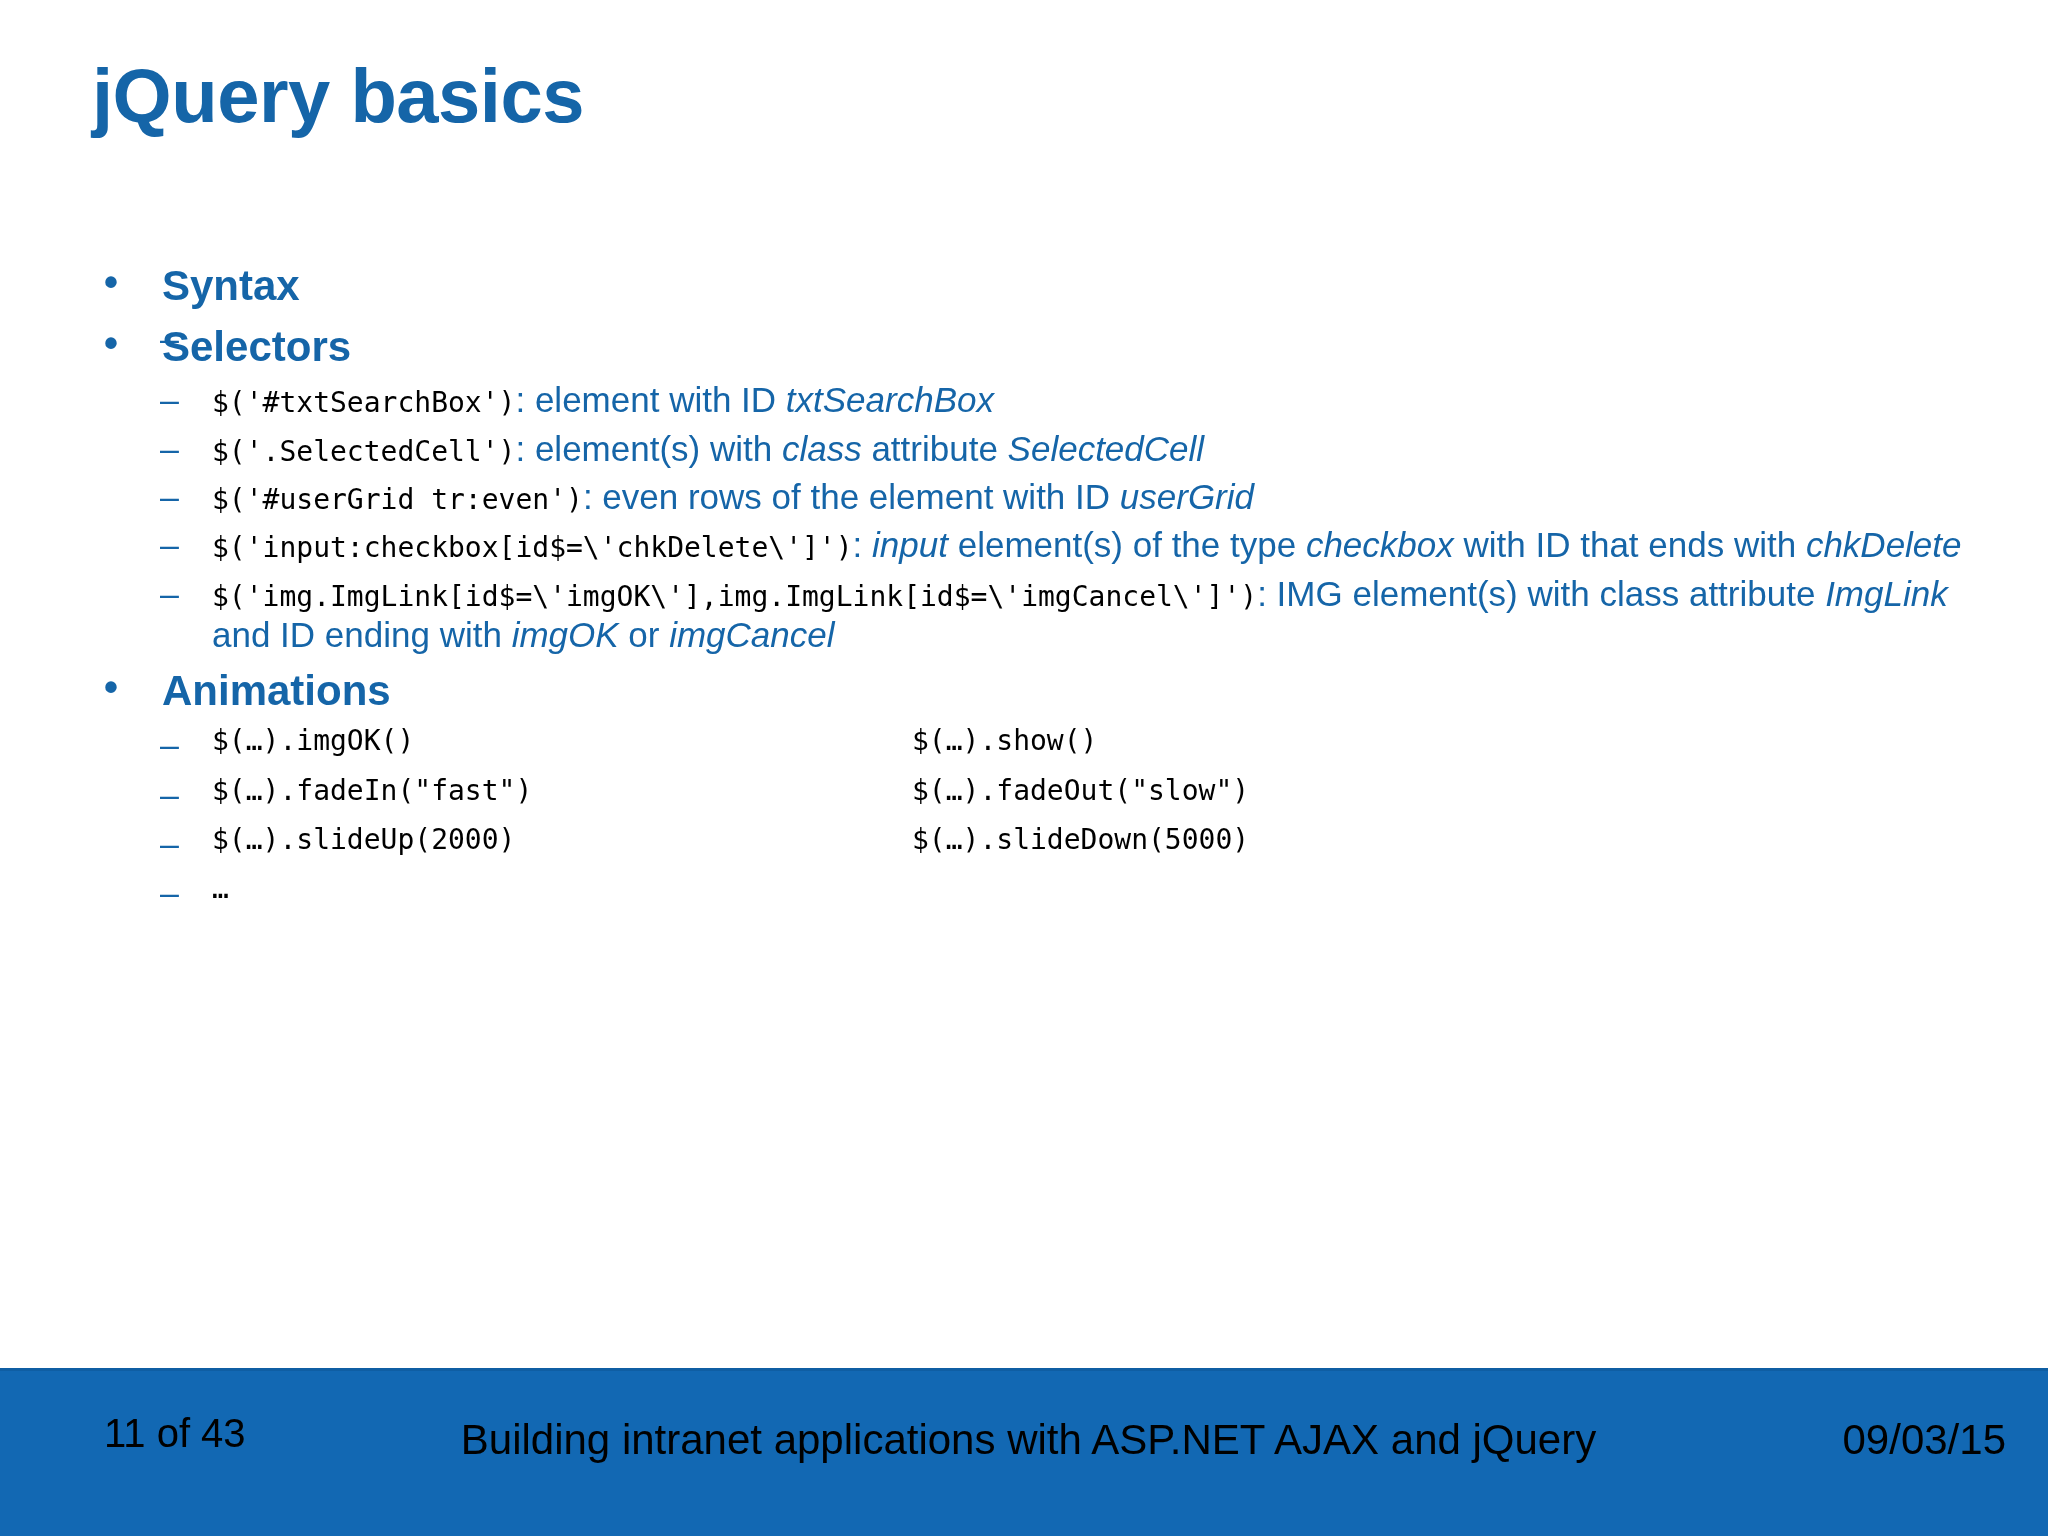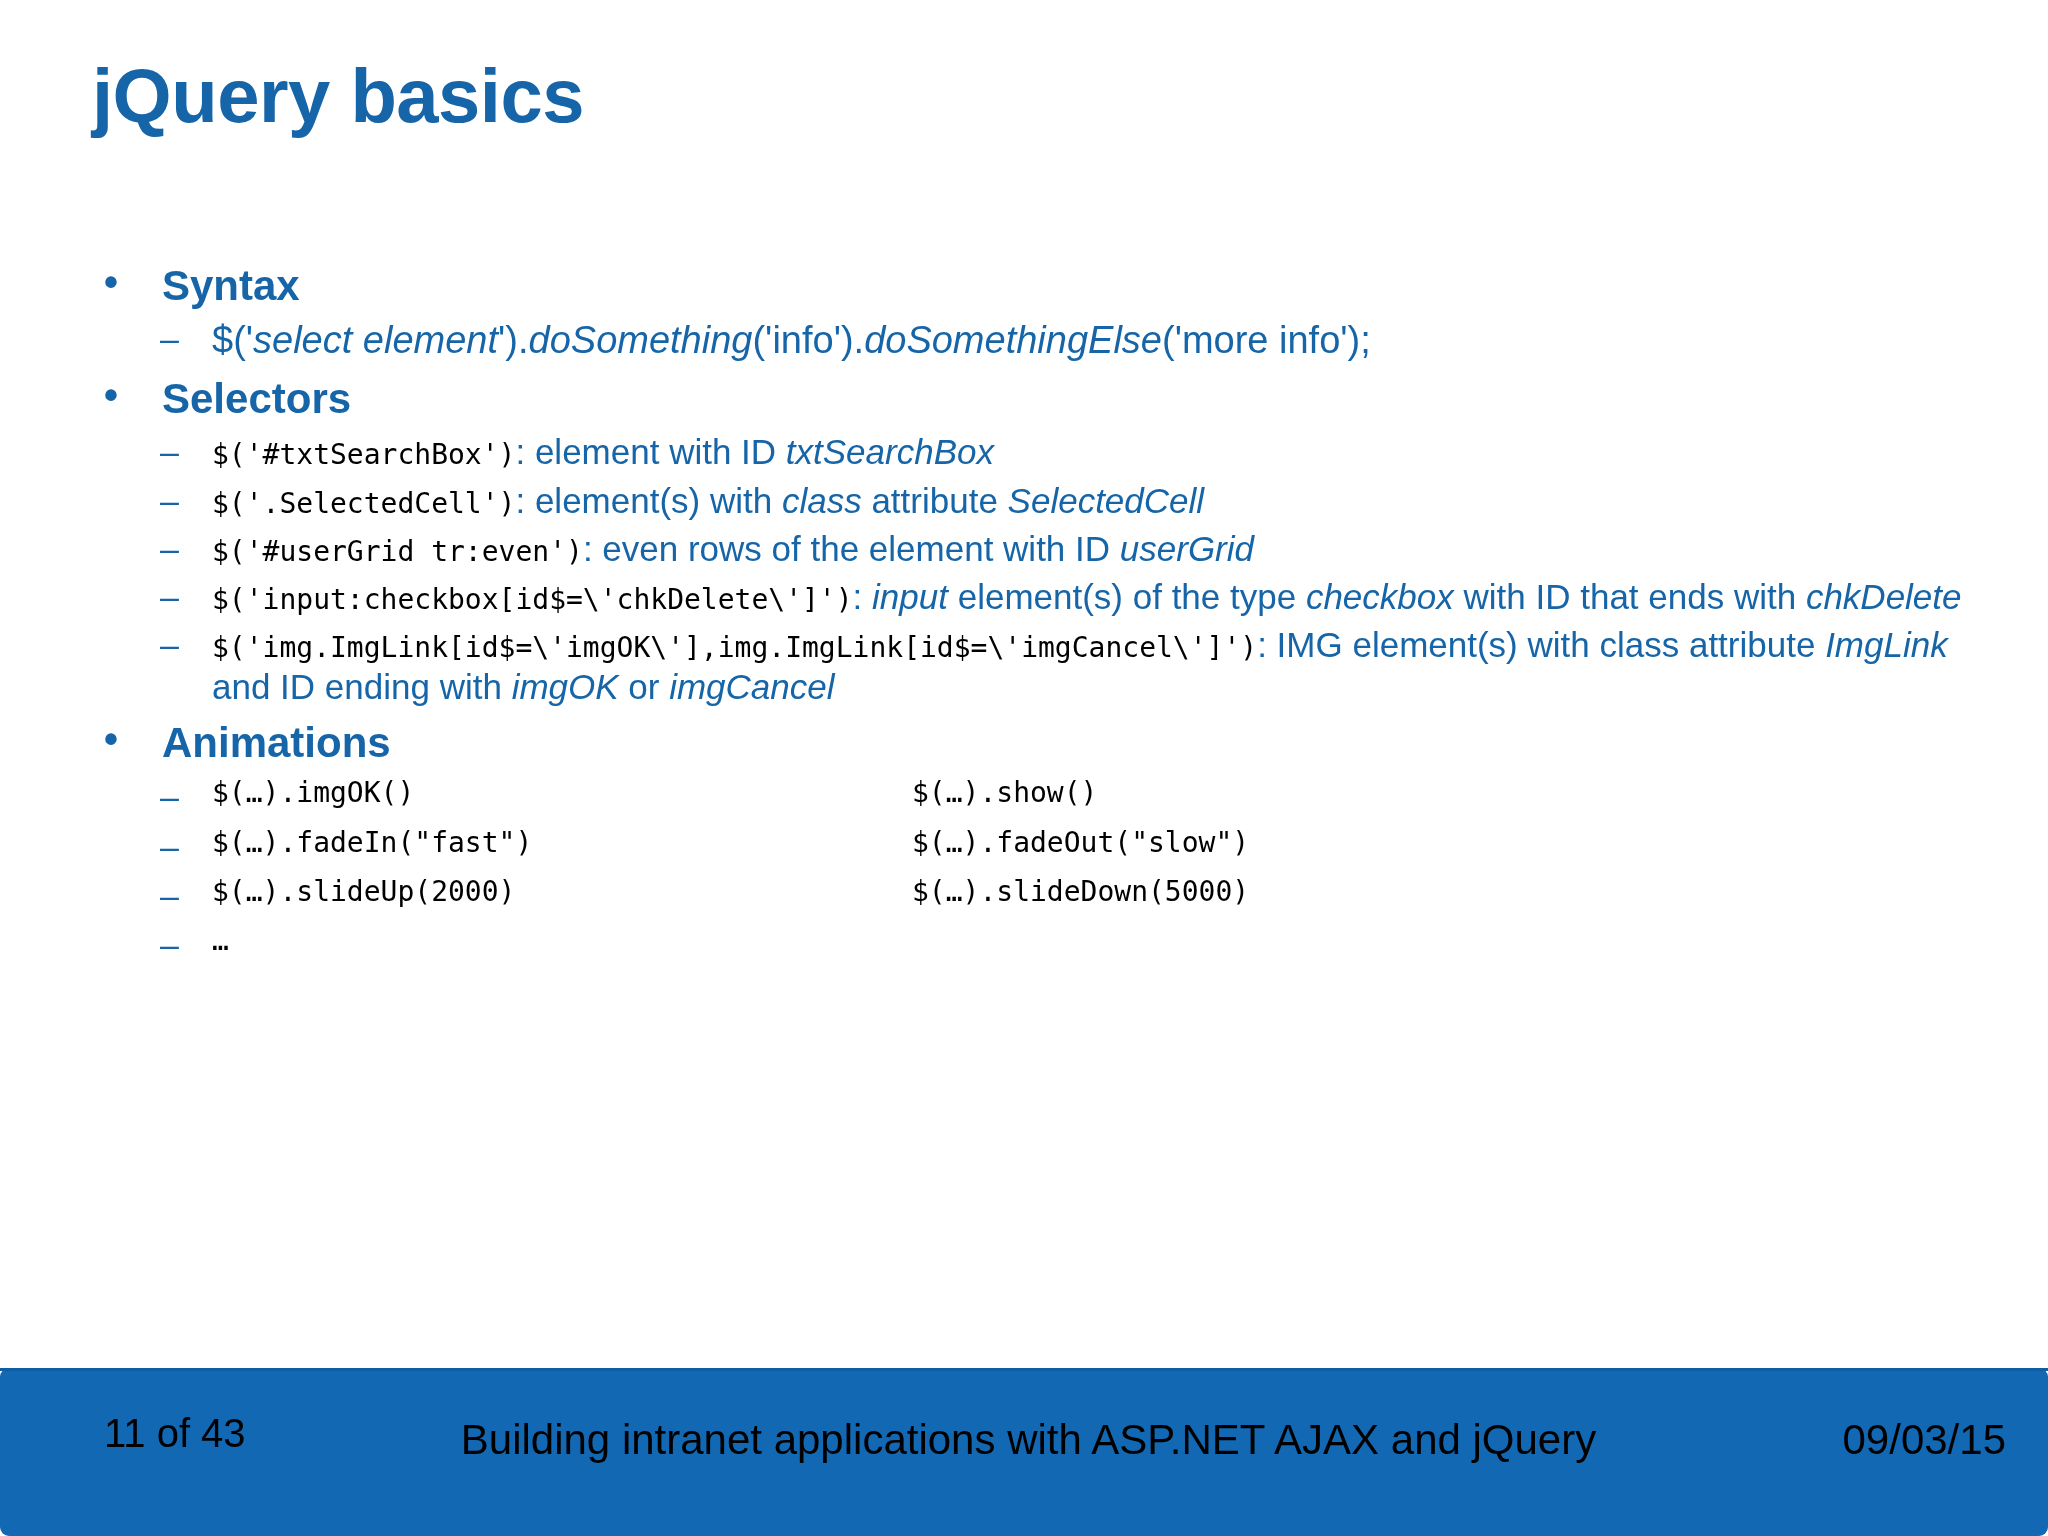--- a/index.html
+++ b/index.html
@@ -115,21 +115,20 @@
   }
 
   
   .footer {
     position: absolute;
     left: 0;
     right: 0;
     bottom: 0;
     height: 168px;
     background: #1268b3;
-    border-radius: 9px;
   }
   .footer-rule {
     position: absolute;
     left: 0;
     right: 0;
     top: 0;
     height: 3px;
     background: #0f5ea3;
   }
   .footer-slidenum {
@@ -170,23 +169,20 @@
 
   <div class="body">
 
     <div class="l1">
       <span class="bullet">•</span>
       <span>Syntax</span>
     </div>
 
     <div class="l2">
       <span class="dash">–</span>
-      <span class="syntax-line">
-        <span>$('</span><span class="em">select element</span><span>').</span><span class="em">doSomething</span><span>('info').</span><span class="em">doSomethingElse</span><span>('more info');</span>
-      </span>
     </div>
 
     <div class="l1">
       <span class="bullet">•</span>
       <span>Selectors</span>
     </div>
 
     <div class="l2">
       <span class="dash">–</span>
       <span class="code">$('#txtSearchBox')</span><span class="blue">: element with ID </span><span class="blue em">txtSearchBox</span>

